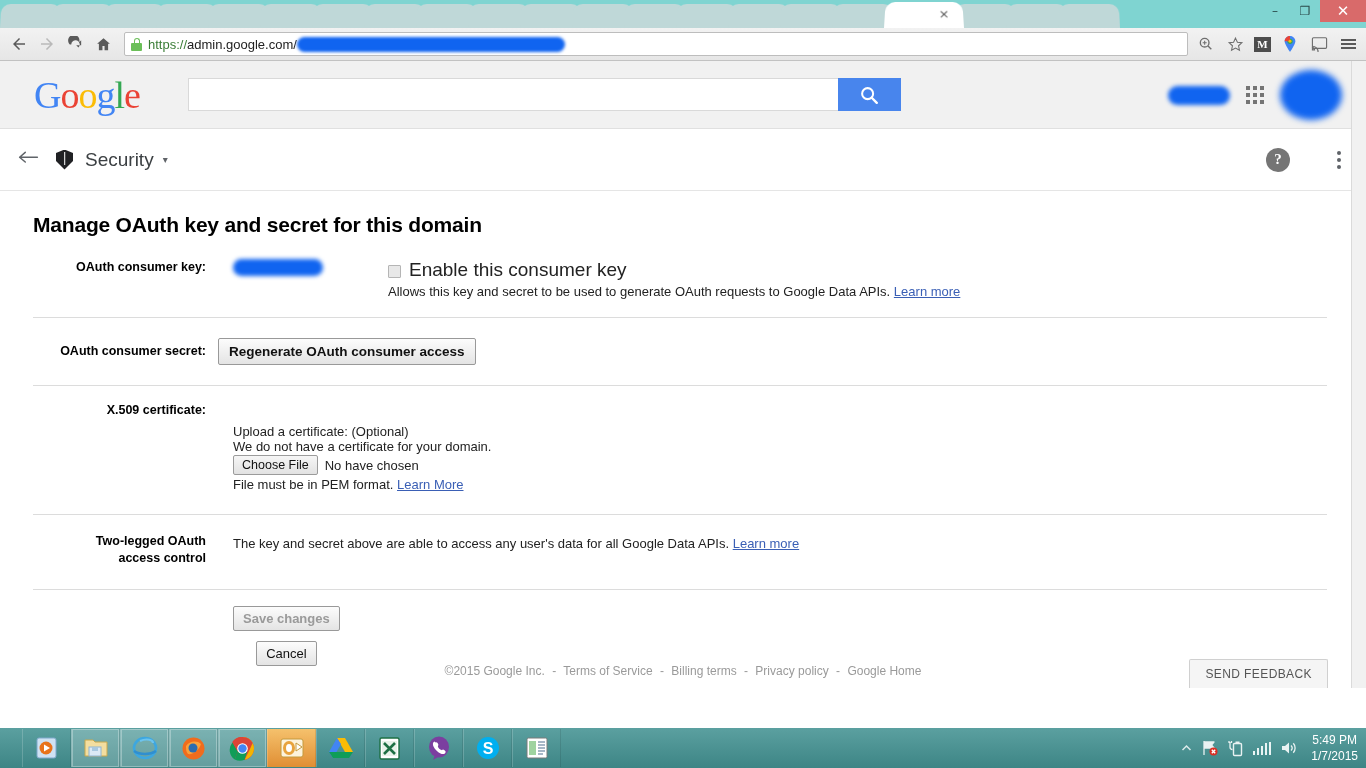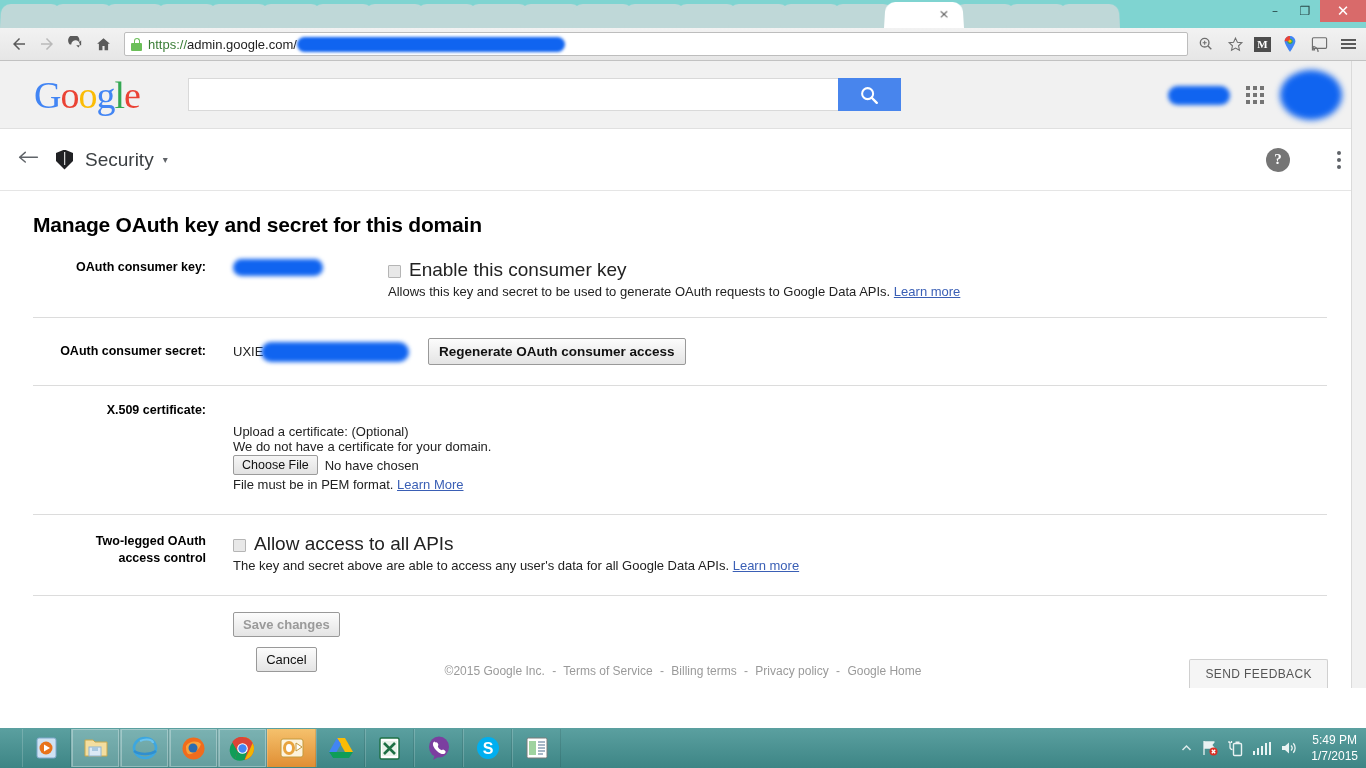--- a/index.html
+++ b/index.html
@@ -456,24 +456,20 @@
             <span>Allows this key and secret to be used to generate OAuth requests to Google Data APIs.</span>
             <a class="lnk" href="#">Learn more</a>
           </div>
         </div>
       </div>
 
       <div class="hr"></div>
 
       <div class="row" style="padding:20px 0 20px 0;align-items:center;">
         <div class="row-label">OAuth consumer secret:</div>
-        <div class="sec-value" style="width:210px;flex:none;padding-left:15px;">
-          <span class="secret-text">UXIE</span>
-          <span class="secret-redact"></span>
-        </div>
         <div>
           <button class="btn strong">Regenerate OAuth consumer access</button>
         </div>
       </div>
 
       <div class="hr"></div>
 
       <div class="row" style="padding:16px 0 22px 0;">
         <div class="row-label">X.509 certificate:</div>
         <div class="row-body" style="padding-left:15px;">
@@ -491,23 +487,20 @@
       </div>
 
       <div class="hr"></div>
 
       <div class="row" style="padding:18px 0 22px 0;">
         <div class="row-label">
           <div>Two-legged OAuth</div>
           <div>access control</div>
         </div>
         <div class="row-body" style="padding-left:15px;">
-          <div class="chk-line">
-            <span class="chk"></span><span>Allow access to all APIs</span>
-          </div>
           <div class="desc">
             <span>The key and secret above are able to access any user's data for all Google Data APIs.</span>
             <a class="lnk" href="#">Learn more</a>
           </div>
         </div>
       </div>
 
       <div class="hr"></div>
 
       <div class="row" style="padding:16px 0 0 0;">

